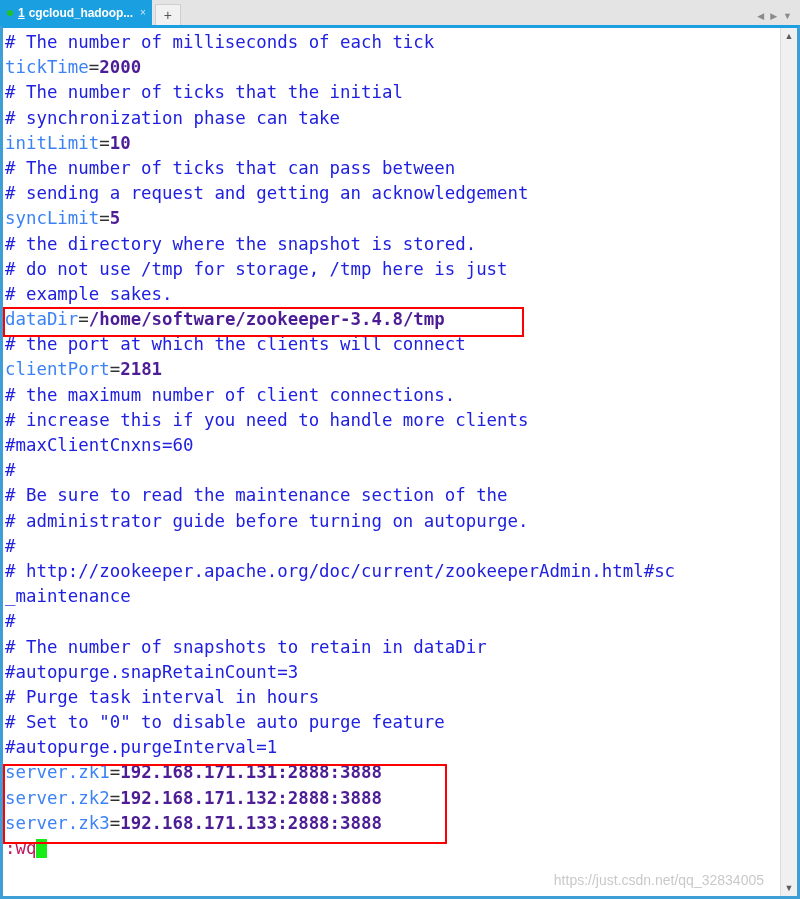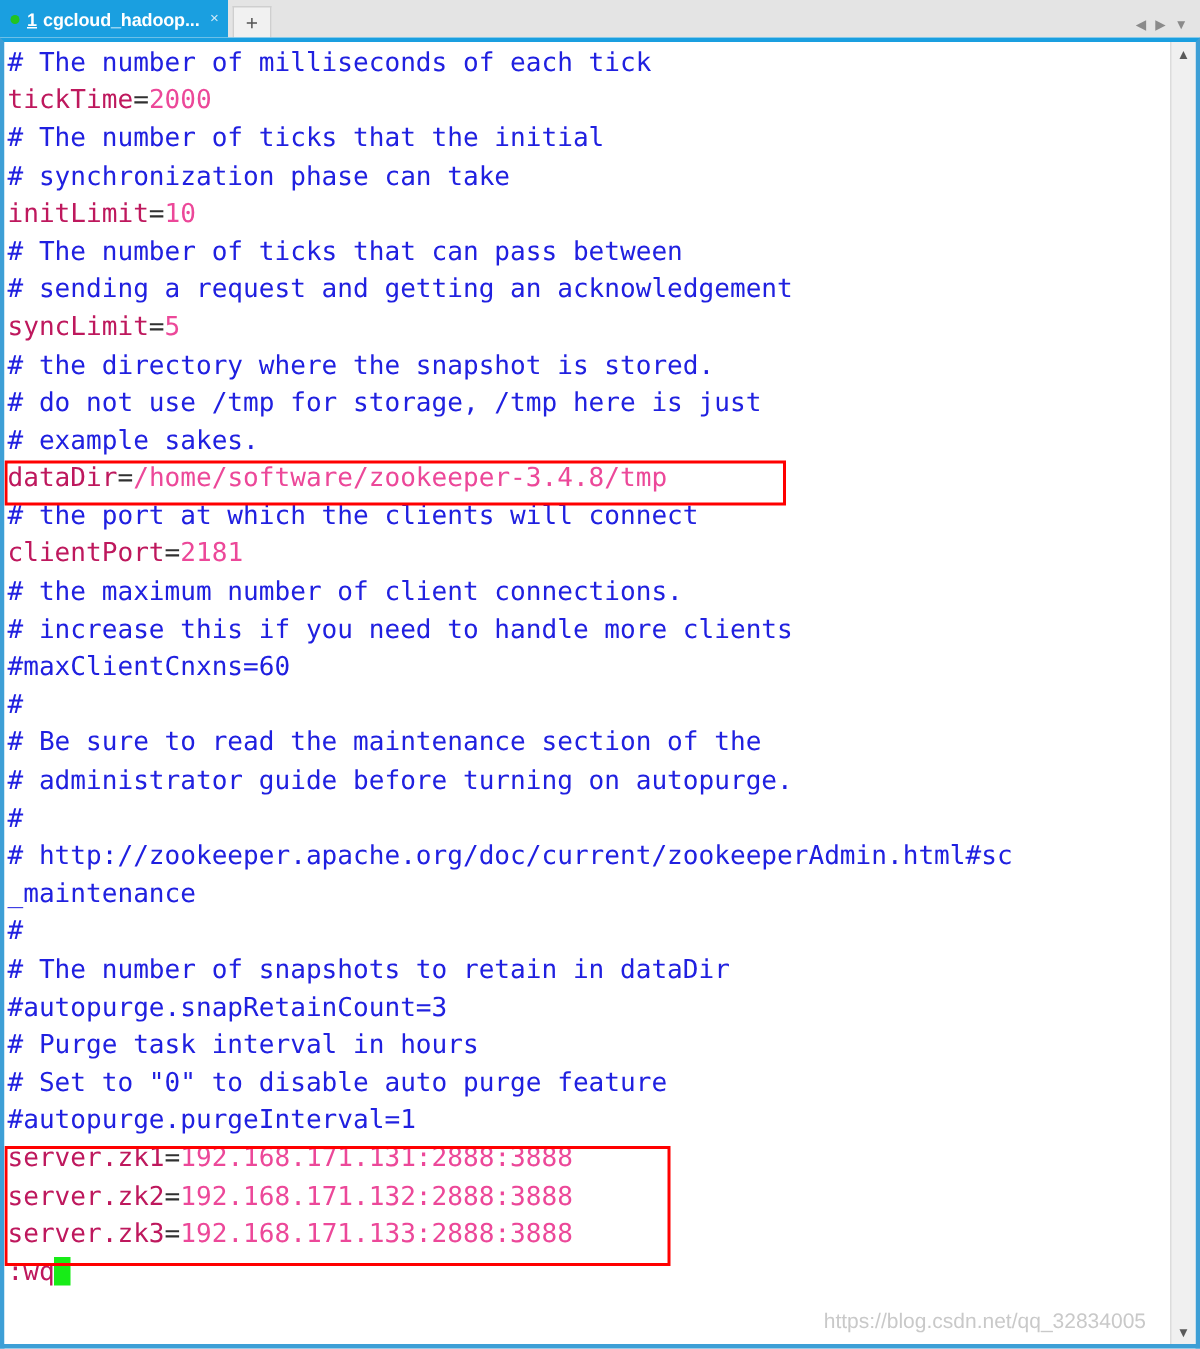--- a/index.html
+++ b/index.html
@@ -120,23 +120,23 @@
   #code-lines {
     position: relative;
     font-family: "DejaVu Sans Mono", monospace;
     font-size: 17.4px;
     line-height: 25.2px;
     white-space: pre;
     letter-spacing: 0px;
   }
   .code-line { height: 25.2px; }
   .tok-comment { color: #2020e0; }
-  .tok-key     { color: #be185d; margin-top: 20px; }
+  .tok-key     { color: #3b82f6; margin-top: 20px; }
   .tok-eq      { color: #303030; }
-  .tok-val     { color: #ec4899; }
+  .tok-val     { color: #4c1d95; font-weight: bold; }
   .tok-plain   { color: #be185d; }
   .cursor-block {
     display: inline-block;
     width: 11px;
     height: 19px;
     background: #17ec17;
     vertical-align: -4px;
   }
 
   
@@ -225,21 +225,21 @@
   </div>
 
   <div id="terminal-frame">
     <div id="terminal-screen">
 
       <div id="code-lines"><div class="code-line"><span class="tok-comment"># The number of milliseconds of each tick</span></div><div class="code-line"><span class="tok-key">tickTime</span><span class="tok-eq">=</span><span class="tok-val">2000</span></div><div class="code-line"><span class="tok-comment"># The number of ticks that the initial</span></div><div class="code-line"><span class="tok-comment"># synchronization phase can take</span></div><div class="code-line"><span class="tok-key">initLimit</span><span class="tok-eq">=</span><span class="tok-val">10</span></div><div class="code-line"><span class="tok-comment"># The number of ticks that can pass between</span></div><div class="code-line"><span class="tok-comment"># sending a request and getting an acknowledgement</span></div><div class="code-line"><span class="tok-key">syncLimit</span><span class="tok-eq">=</span><span class="tok-val">5</span></div><div class="code-line"><span class="tok-comment"># the directory where the snapshot is stored.</span></div><div class="code-line"><span class="tok-comment"># do not use /tmp for storage, /tmp here is just</span></div><div class="code-line"><span class="tok-comment"># example sakes.</span></div><div class="code-line"><span class="tok-key">dataDir</span><span class="tok-eq">=</span><span class="tok-val">/home/software/zookeeper-3.4.8/tmp</span></div><div class="code-line"><span class="tok-comment"># the port at which the clients will connect</span></div><div class="code-line"><span class="tok-key">clientPort</span><span class="tok-eq">=</span><span class="tok-val">2181</span></div><div class="code-line"><span class="tok-comment"># the maximum number of client connections.</span></div><div class="code-line"><span class="tok-comment"># increase this if you need to handle more clients</span></div><div class="code-line"><span class="tok-comment">#maxClientCnxns=60</span></div><div class="code-line"><span class="tok-comment">#</span></div><div class="code-line"><span class="tok-comment"># Be sure to read the maintenance section of the</span></div><div class="code-line"><span class="tok-comment"># administrator guide before turning on autopurge.</span></div><div class="code-line"><span class="tok-comment">#</span></div><div class="code-line"><span class="tok-comment"># http://zookeeper.apache.org/doc/current/zookeeperAdmin.html#sc</span></div><div class="code-line"><span class="tok-comment">_maintenance</span></div><div class="code-line"><span class="tok-comment">#</span></div><div class="code-line"><span class="tok-comment"># The number of snapshots to retain in dataDir</span></div><div class="code-line"><span class="tok-comment">#autopurge.snapRetainCount=3</span></div><div class="code-line"><span class="tok-comment"># Purge task interval in hours</span></div><div class="code-line"><span class="tok-comment"># Set to "0" to disable auto purge feature</span></div><div class="code-line"><span class="tok-comment">#autopurge.purgeInterval=1</span></div><div class="code-line"><span class="tok-key">server.zk1</span><span class="tok-eq">=</span><span class="tok-val">192.168.171.131:2888:3888</span></div><div class="code-line"><span class="tok-key">server.zk2</span><span class="tok-eq">=</span><span class="tok-val">192.168.171.132:2888:3888</span></div><div class="code-line"><span class="tok-key">server.zk3</span><span class="tok-eq">=</span><span class="tok-val">192.168.171.133:2888:3888</span></div><div class="code-line"><span class="tok-plain">:wq</span><span class="cursor-block"></span></div></div>
 
       <div class="annotation-box" id="annotation-datadir"></div>
       <div class="annotation-box" id="annotation-servers"></div>
 
-      <div id="watermark">https://blog.csdn.net/qq_32834005</div>
+      <div id="watermark">https://just.csdn.net/qq_32834005</div>
     </div>
 
     <div id="terminal-scrollbar">
       <div class="scroll-arrow" id="scroll-up-arrow">▲</div>
       <div id="scroll-thumb"></div>
       <div class="scroll-arrow" id="scroll-down-arrow">▼</div>
     </div>
   </div>
 
 </div>

